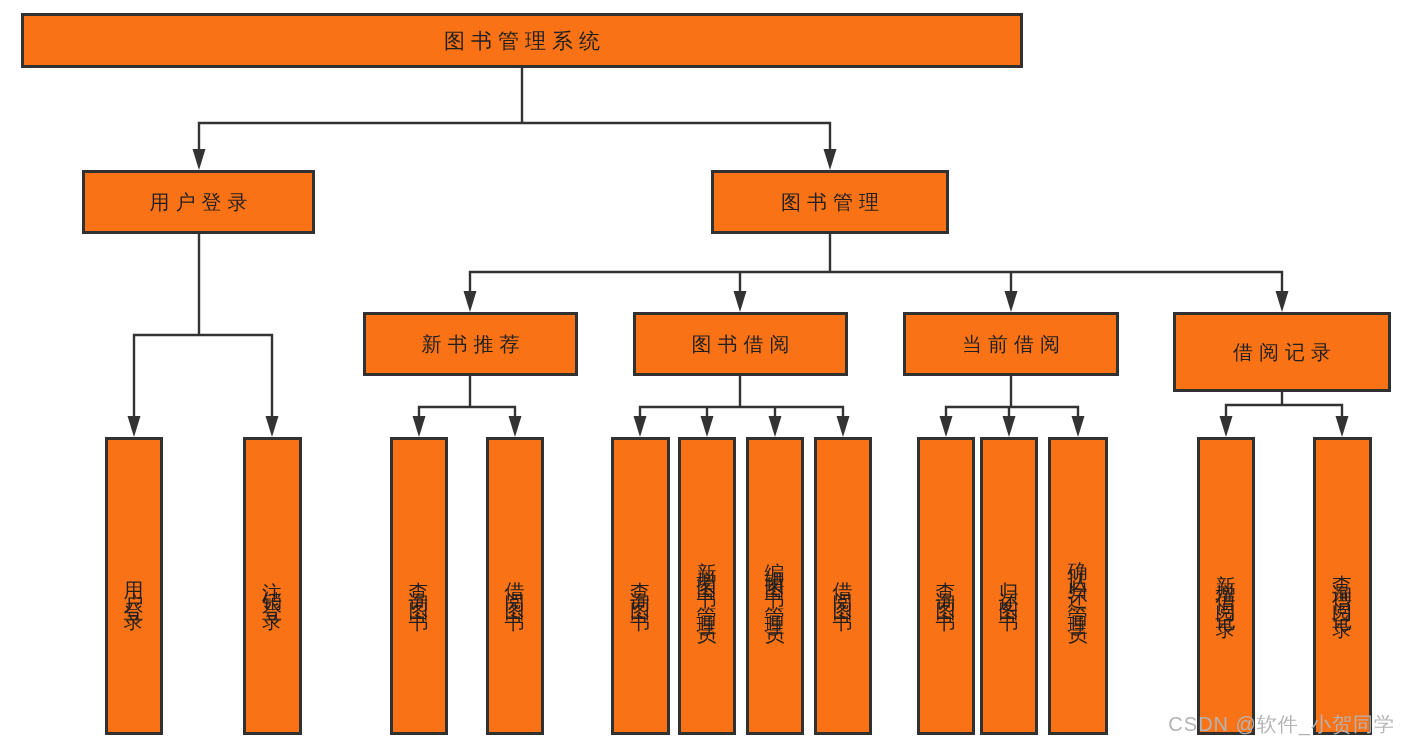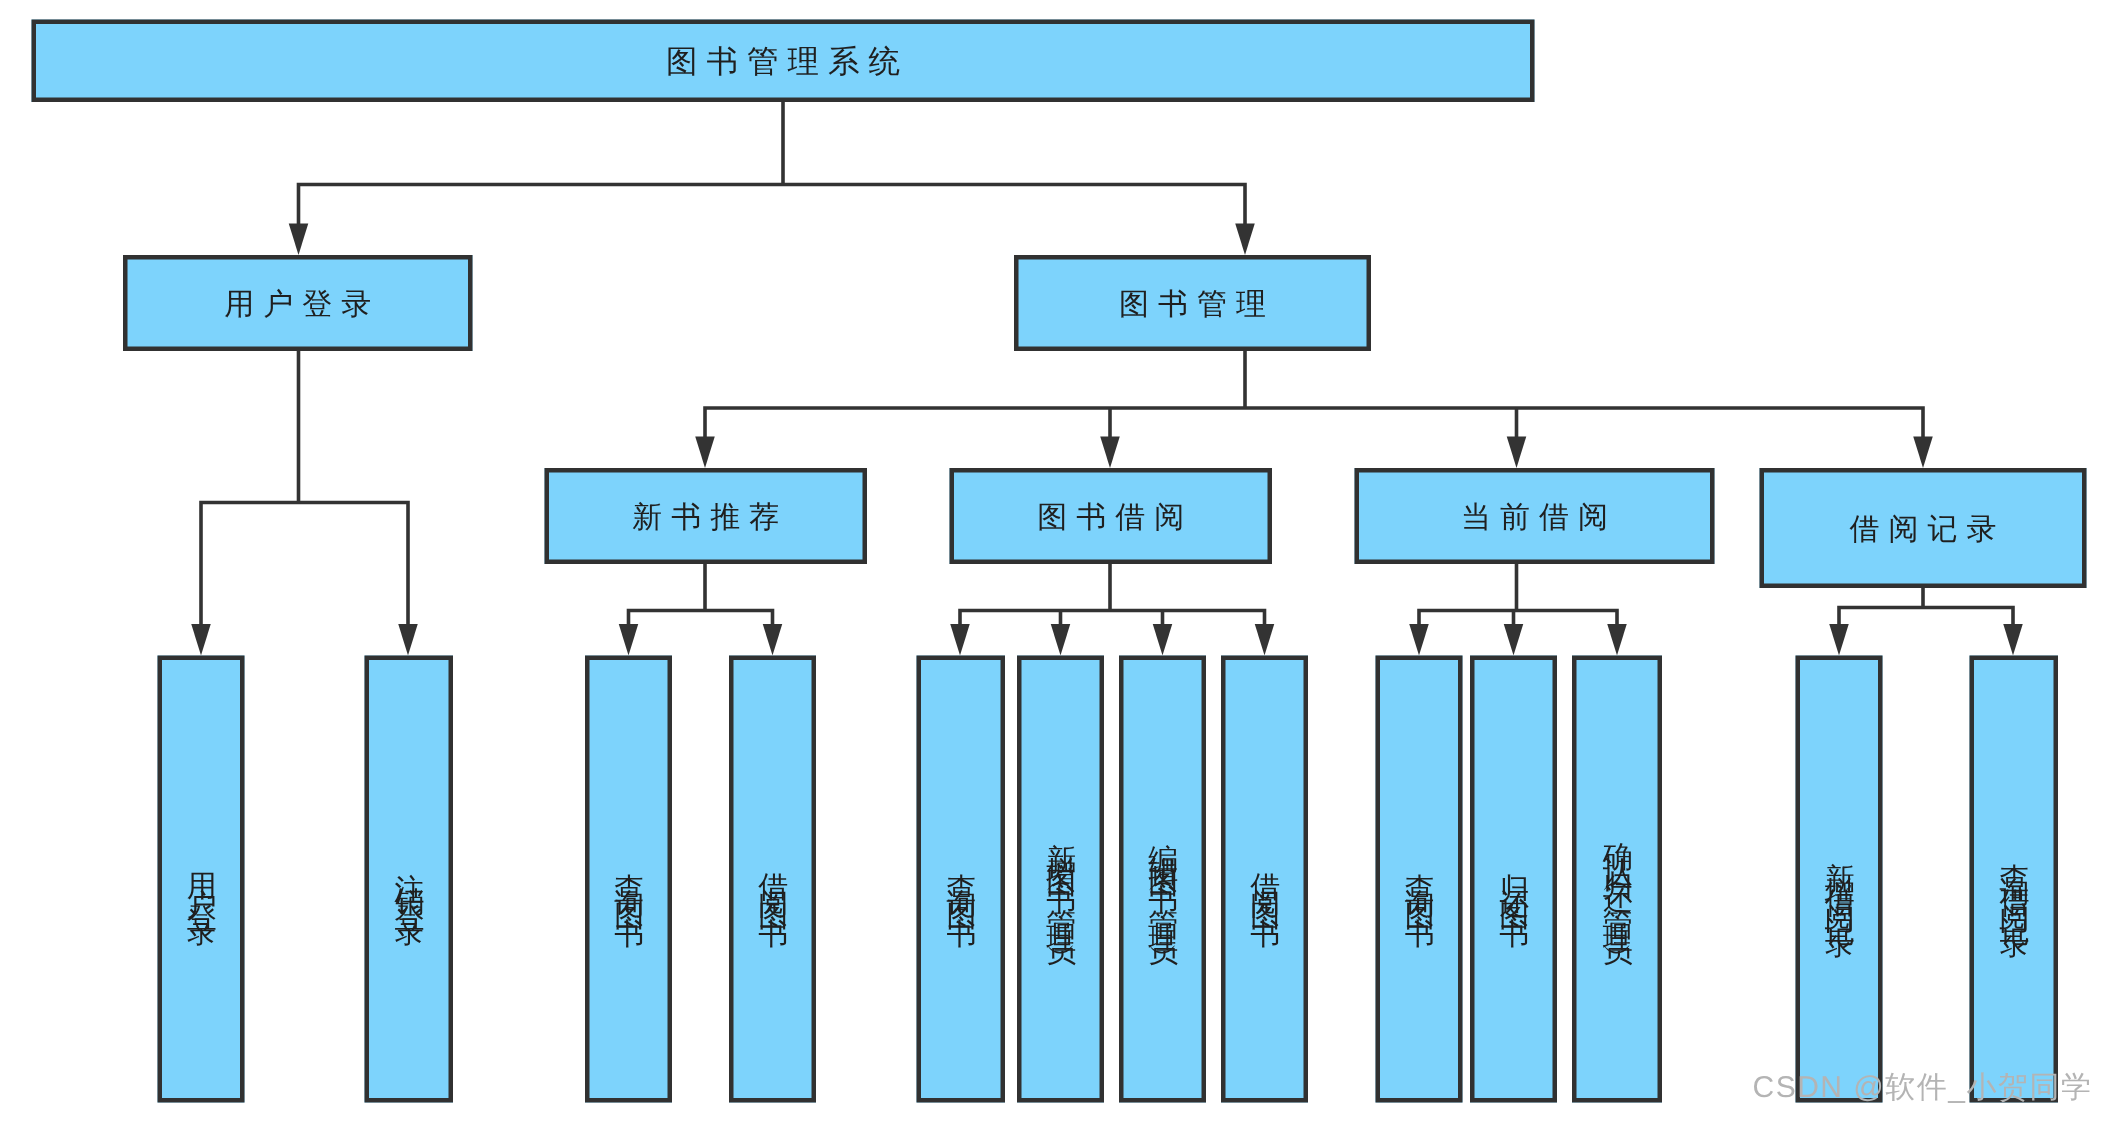--- a/index.html
+++ b/index.html
@@ -28,21 +28,21 @@
     stroke-width: 2.4;
     stroke-linecap: square;
   }
   .wires polygon {
     fill: #333333;
     stroke: none;
   }
   .node {
     position: absolute;
     box-sizing: border-box;
-    background: #7dd3fc;
+    background: #f97316;
     border: 3px solid #313131;
     display: flex;
     align-items: center;
     justify-content: center;
     color: #1f1f1f;
   }
   .heading .lbl {
     font-size: 20px;
     letter-spacing: 6px;
     text-indent: 6px; 
@@ -109,31 +109,31 @@
     </g>
   </svg>
 
   <div class="node heading root" style="left:21px;top:13px;width:1002px;height:55px">
     <span class="lbl">图书管理系统</span>
   </div>
 
   <div class="node heading" style="left:82px;top:170px;width:233px;height:64px">
     <span class="lbl">用户登录</span>
   </div>
-  <div class="node heading" style="left:676px;top:170px;width:238px;height:64px">
+  <div class="node heading" style="left:711px;top:170px;width:238px;height:64px">
     <span class="lbl">图书管理</span>
   </div>
 
   <div class="node heading" style="left:633px;top:312px;width:215px;height:64px">
     <span class="lbl">图书借阅</span>
   </div>
   <div class="node heading" style="left:363px;top:312px;width:215px;height:64px">
     <span class="lbl">新书推荐</span>
   </div>
-  <div class="node heading" style="left:903px;top:312px;width:240px;height:64px">
+  <div class="node heading" style="left:903px;top:312px;width:216px;height:64px">
     <span class="lbl">当前借阅</span>
   </div>
   <div class="node heading" style="left:1173px;top:312px;width:218px;height:80px">
     <span class="lbl">借阅记录</span>
   </div>
 
   <div class="node leaf" style="left:105px;top:437px;width:58px;height:298px">
     <span class="lbl">用户登录</span>
   </div>
   <div class="node leaf" style="left:243px;top:437px;width:59px;height:298px">

